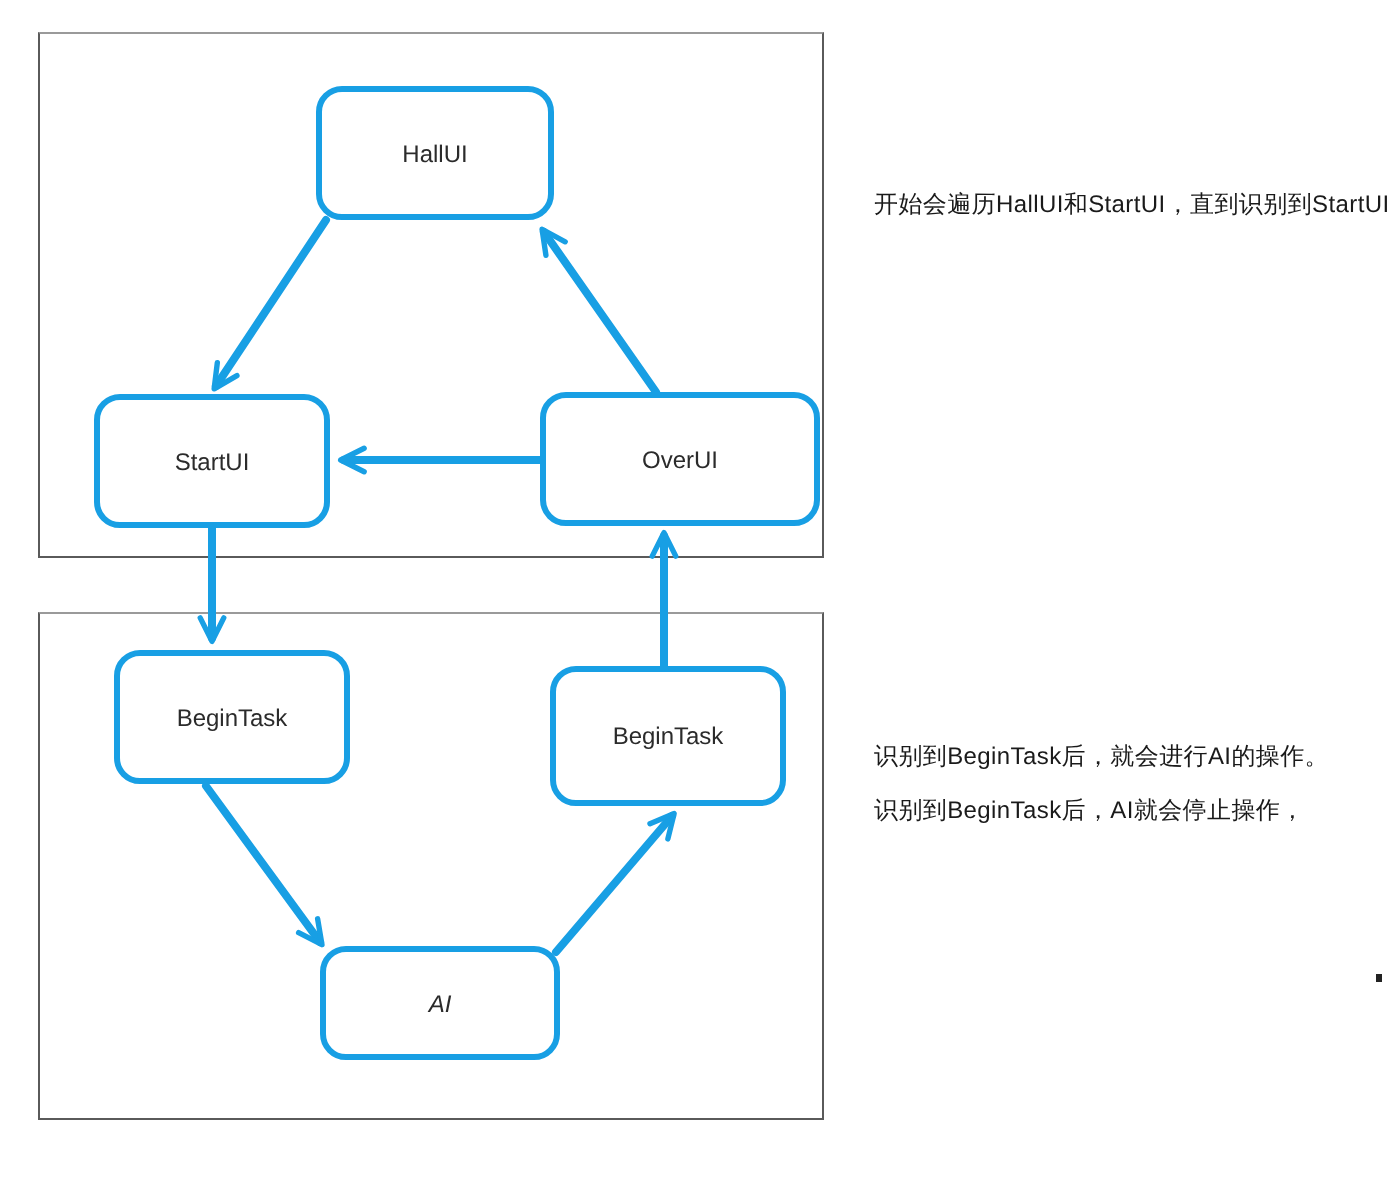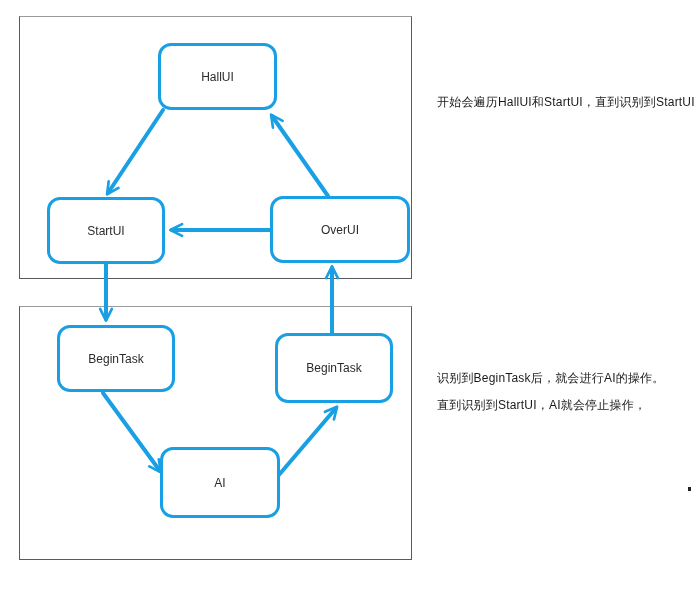--- a/index.html
+++ b/index.html
@@ -32,21 +32,21 @@
     border-radius:13px;
     display:flex;align-items:center;justify-content:center;
     font-size:12px;color:#2b2b2b;
     z-index:2;
   }
   #node-hallui{left:158px;top:43px;width:119px;height:67px;}
   #node-startui{left:47px;top:197px;width:118px;height:67px;align-items:center;}
   #node-overui{left:270px;top:196px;width:140px;height:67px;}
   #node-begintask{left:47px;top:325px;width:118px;height:67px;margin-left:10px;}
   #node-overtask{left:275px;top:333px;width:118px;height:70px;}
-  #node-ai{left:160px;top:447px;width:120px;height:71px;}
+  #node-ai{left:160px;top:473px;width:120px;height:57px;font-style:italic;}
 
   .note{
     position:absolute;
     left:437px;
     width:258px;
     font-size:12px;
     line-height:27px;
     color:var(--text-color);
     letter-spacing:0.2px;
     white-space:nowrap;
@@ -99,18 +99,18 @@
   <div class="node" id="node-ai">
     <span>AI</span>
   </div>
 
   <div class="note" id="note-top">
     <div>开始会遍历HallUI和StartUI，直到识别到StartUI，</div>
   </div>
 
   <div class="note" id="note-bottom">
     <div>识别到BeginTask后，就会进行AI的操作。</div>
-    <div>直到识别到StartUI，AI就会停止操作，</div>
+    <div>识别到BeginTask后，AI就会停止操作，</div>
   </div>
 
   <div class="stray-dot"></div>
 
 </div>
 
 </body></html>

